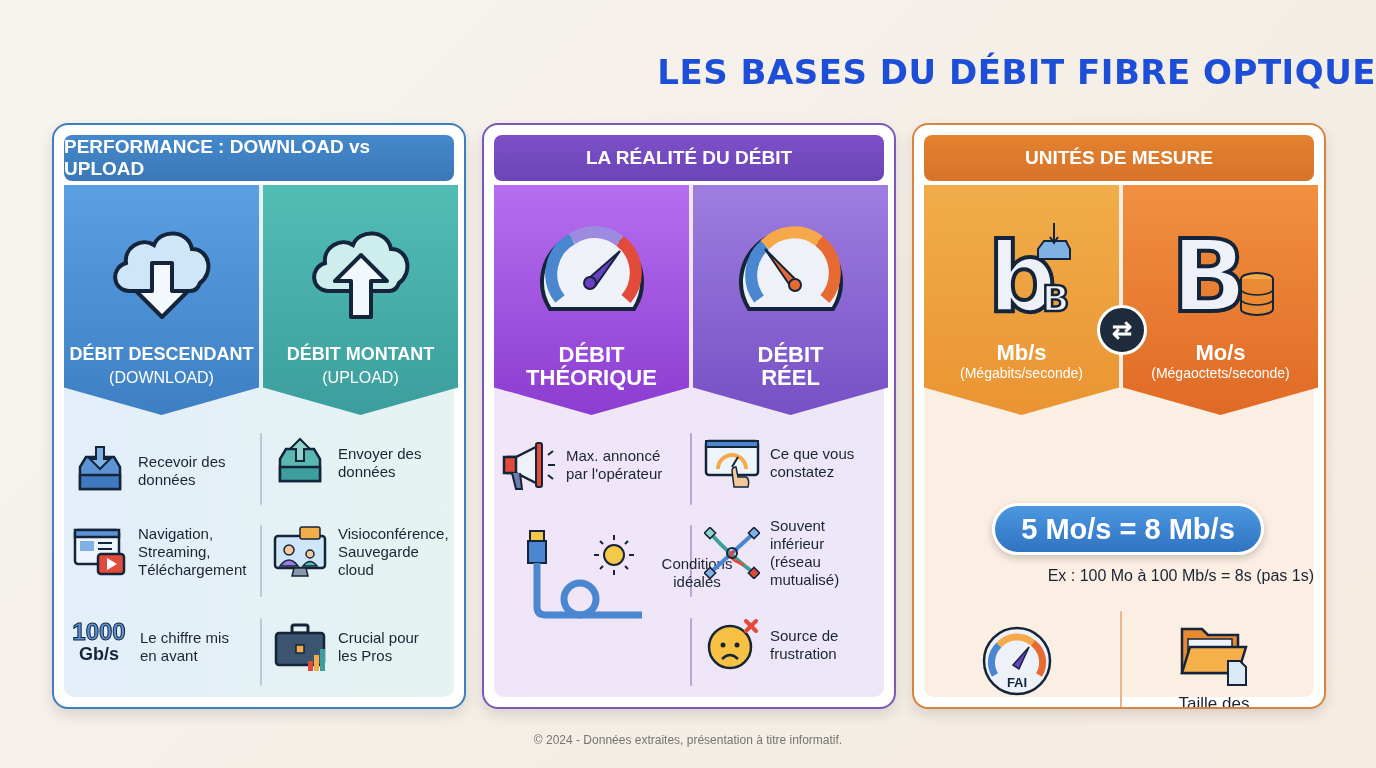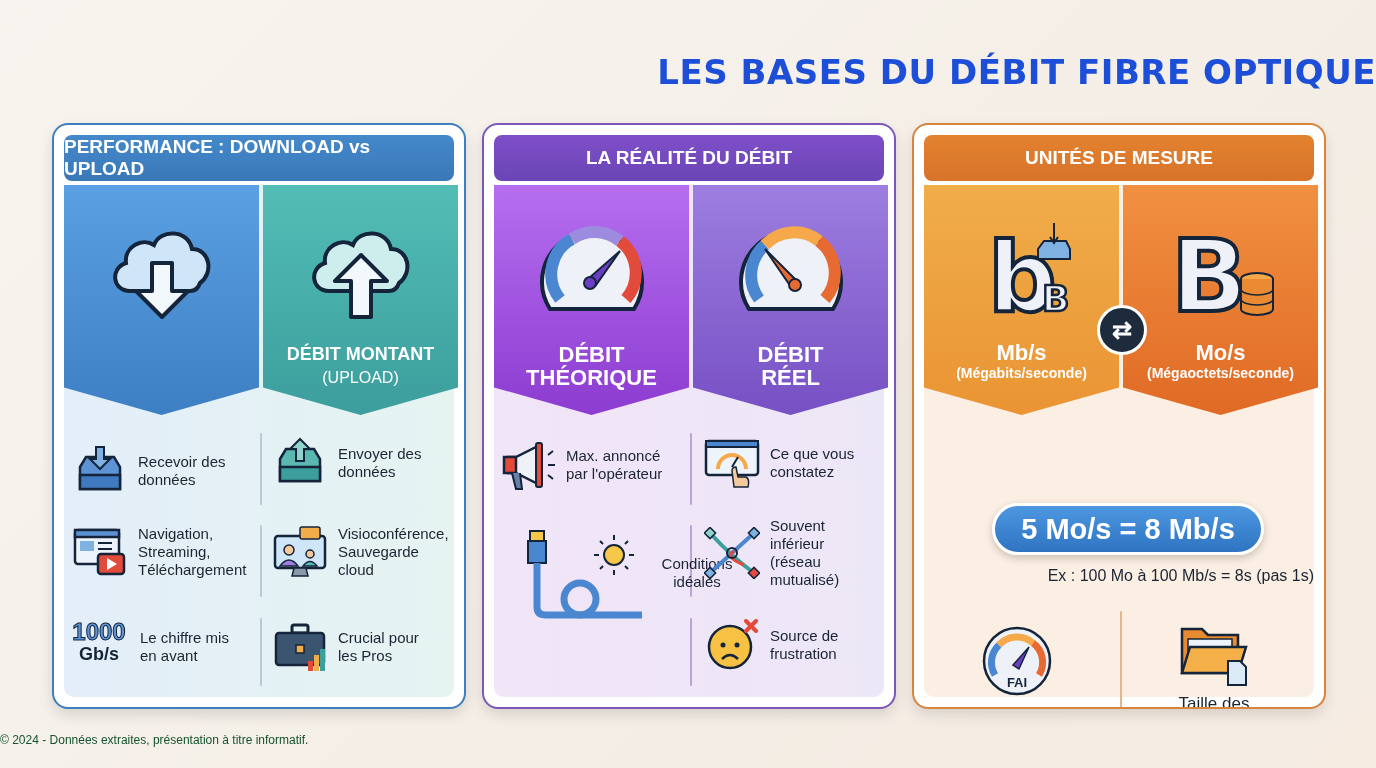--- a/index.html
+++ b/index.html
@@ -22,45 +22,46 @@
 .c-dl{background:linear-gradient(#5aa0e2,#3e7fc4)}
 .c-ul{background:linear-gradient(#52bdb5,#3c9e9d)}
 .c-th{background:linear-gradient(#b66ef0,#8c3cd0)}
 .c-re{background:linear-gradient(#9d7ee0,#7750c4)}
 .c-mb{background:linear-gradient(#f0ad4a,#ea9433)}
 .c-mo{background:linear-gradient(#f19040,#e06a25)}
 .col .icon{position:absolute;top:28px;left:50%;transform:translateX(-50%);width:120px;height:110px}
 .col .lbl{position:absolute;top:158px;width:100%;font-weight:bold;font-size:18px;line-height:23px}
 .col .sub{font-weight:normal;font-size:16px}
 .col .lbl.big{font-size:22px}
-.col .lbl .small{font-size:14px;font-weight:bold;display:block;line-height:18px}
+.col .lbl .small{font-size:14px;font-weight:normal;display:block;line-height:18px}
 .rows{position:absolute;top:240px;left:0;right:0;bottom:0}
 .vdiv{position:absolute;left:196px;width:2px;background:#b8c9d8;border-radius:1px}
 .p2 .vdiv{background:#b9a5d6}
 .p3 .vdiv{background:#e5b58e}
 .item{position:absolute;display:flex;align-items:center;gap:10px;font-size:15px;line-height:18px;color:#1b2433}
 .item .ic{width:56px;height:52px;flex:none}
 .bubble{position:absolute;top:318px;left:68px;width:272px;height:52px;border-radius:26px;background:linear-gradient(#4d97e0,#2f74c2);border:3px solid #fff;box-shadow:0 3px 8px rgba(0,0,0,.2);color:#fff;font-weight:bold;font-size:29px;display:flex;align-items:center;justify-content:center}
 .example{position:absolute;top:382px;left:0;width:100%;text-align:right;font-size:16px}
 .swap{position:absolute;top:120px;left:173px;width:50px;height:50px;border-radius:50%;background:#1d2b3c;border:3px solid #fff;z-index:3;display:flex;align-items:center;justify-content:center;color:#fff;font-size:24px;font-weight:bold}
-.footer{position:absolute;top:733px;width:1376px;font-size:12px;color:#14532d}
+.footer{position:absolute;top:733px;width:1376px;text-align:center;font-size:12px;color:#737373}
 </style>
 </head>
 <body>
 
 <div class="title">LES BASES DU DÉBIT FIBRE OPTIQUE</div>
 
 <div class="panel p1">
   <div class="phead">PERFORMANCE : DOWNLOAD vs UPLOAD</div>
   <div class="body">
     <div class="col l c-dl">
       <svg class="icon" viewBox="0 0 120 110">
         <path d="M28 78 C10 78 8 55 24 50 C22 34 40 24 52 32 C58 16 86 16 90 36 C108 36 112 60 98 70 C96 76 92 78 88 78 Z" fill="#cfe5f8" stroke="#14243a" stroke-width="4"></path>
         <path d="M50 50 H70 V78 H86 L60 104 L34 78 H50 Z" fill="#f3f8fd" stroke="#14243a" stroke-width="4" stroke-linejoin="round"></path>
       </svg>
+      <div class="lbl"><span>DÉBIT DESCENDANT</span><br><span class="sub">(DOWNLOAD)</span></div>
     </div>
     <div class="col r c-ul">
       <svg class="icon" viewBox="0 0 120 110">
         <path d="M28 78 C10 78 8 55 24 50 C22 34 40 24 52 32 C58 16 86 16 90 36 C108 36 112 60 98 70 C96 76 92 78 88 78 Z" fill="#cdeeed" stroke="#14243a" stroke-width="4"></path>
         <path d="M50 104 H70 V68 H86 L60 42 L34 68 H50 Z" fill="#f3f8fd" stroke="#14243a" stroke-width="4" stroke-linejoin="round"></path>
       </svg>
       <div class="lbl"><span>DÉBIT MONTANT</span><br><span class="sub">(UPLOAD)</span></div>
     </div>
     <div class="rows">
       <div class="vdiv" style="top:8px;height:72px"></div>

